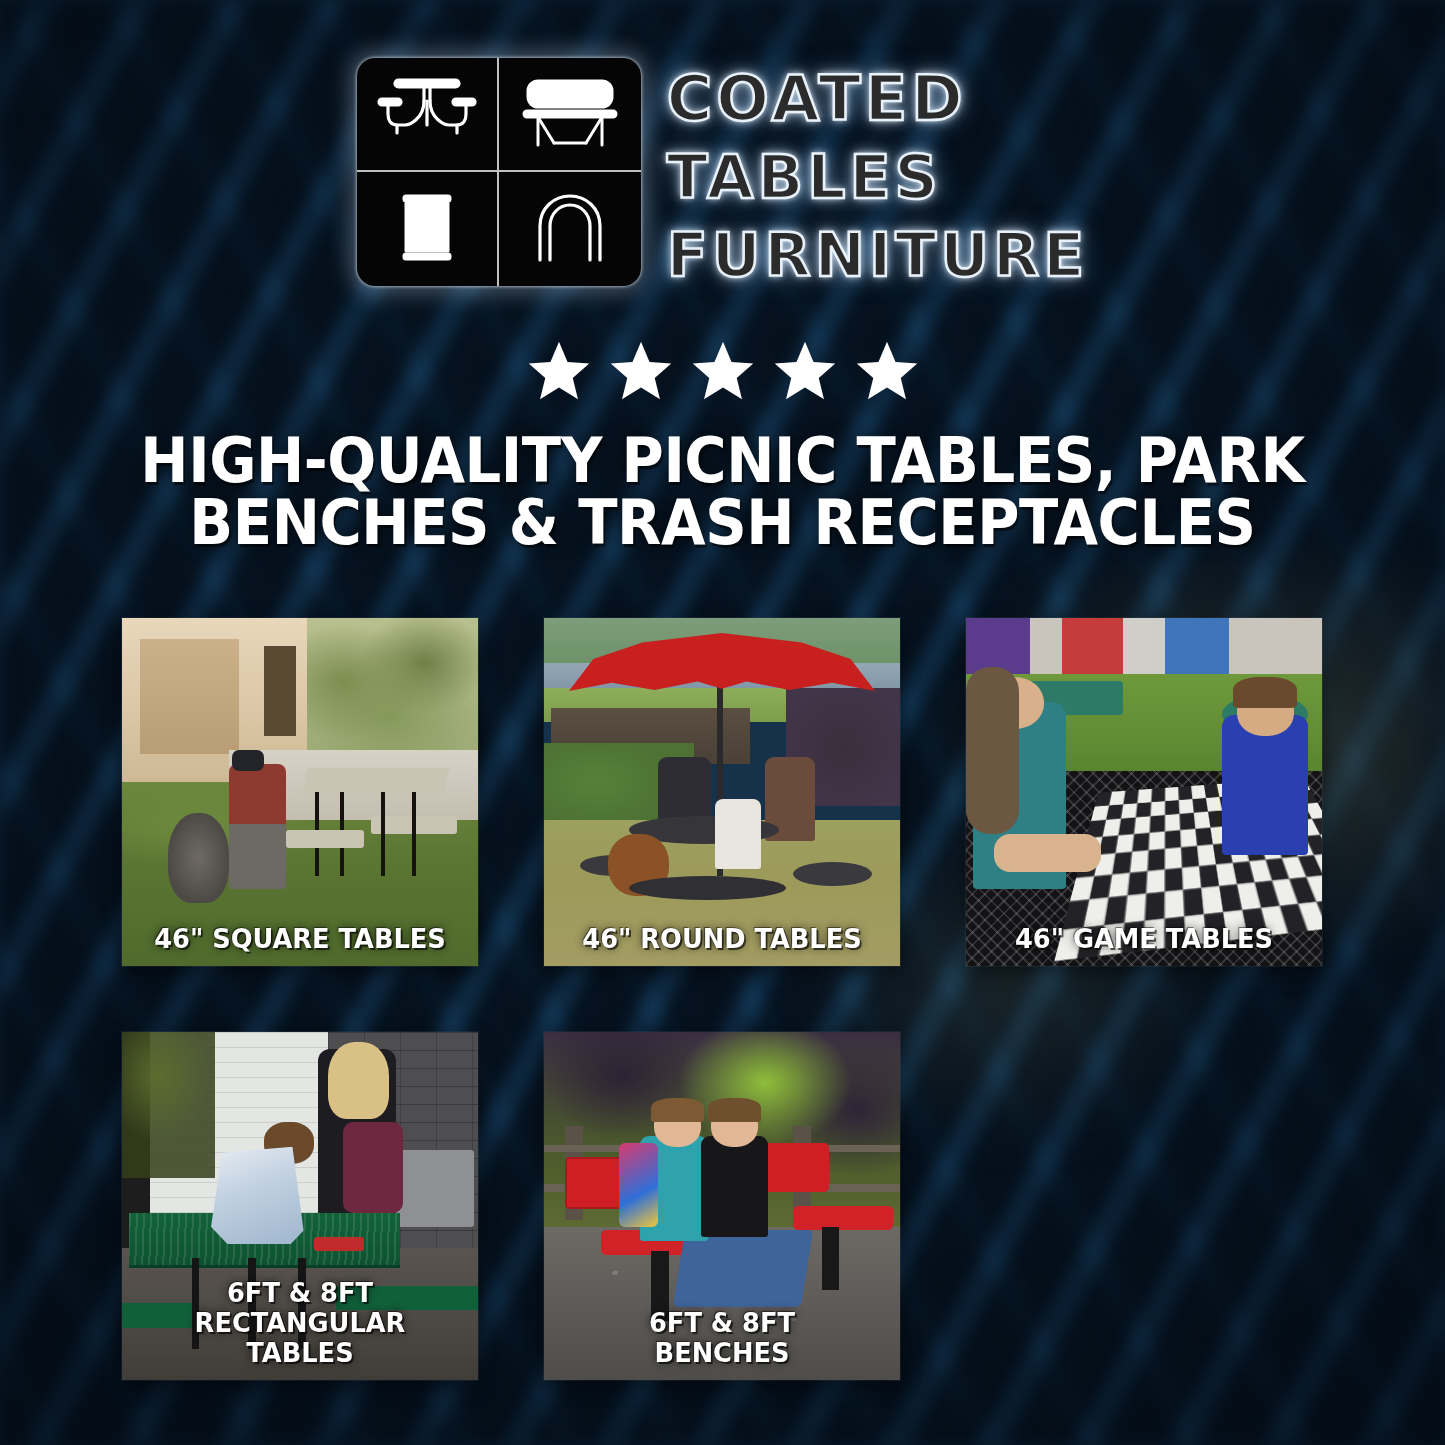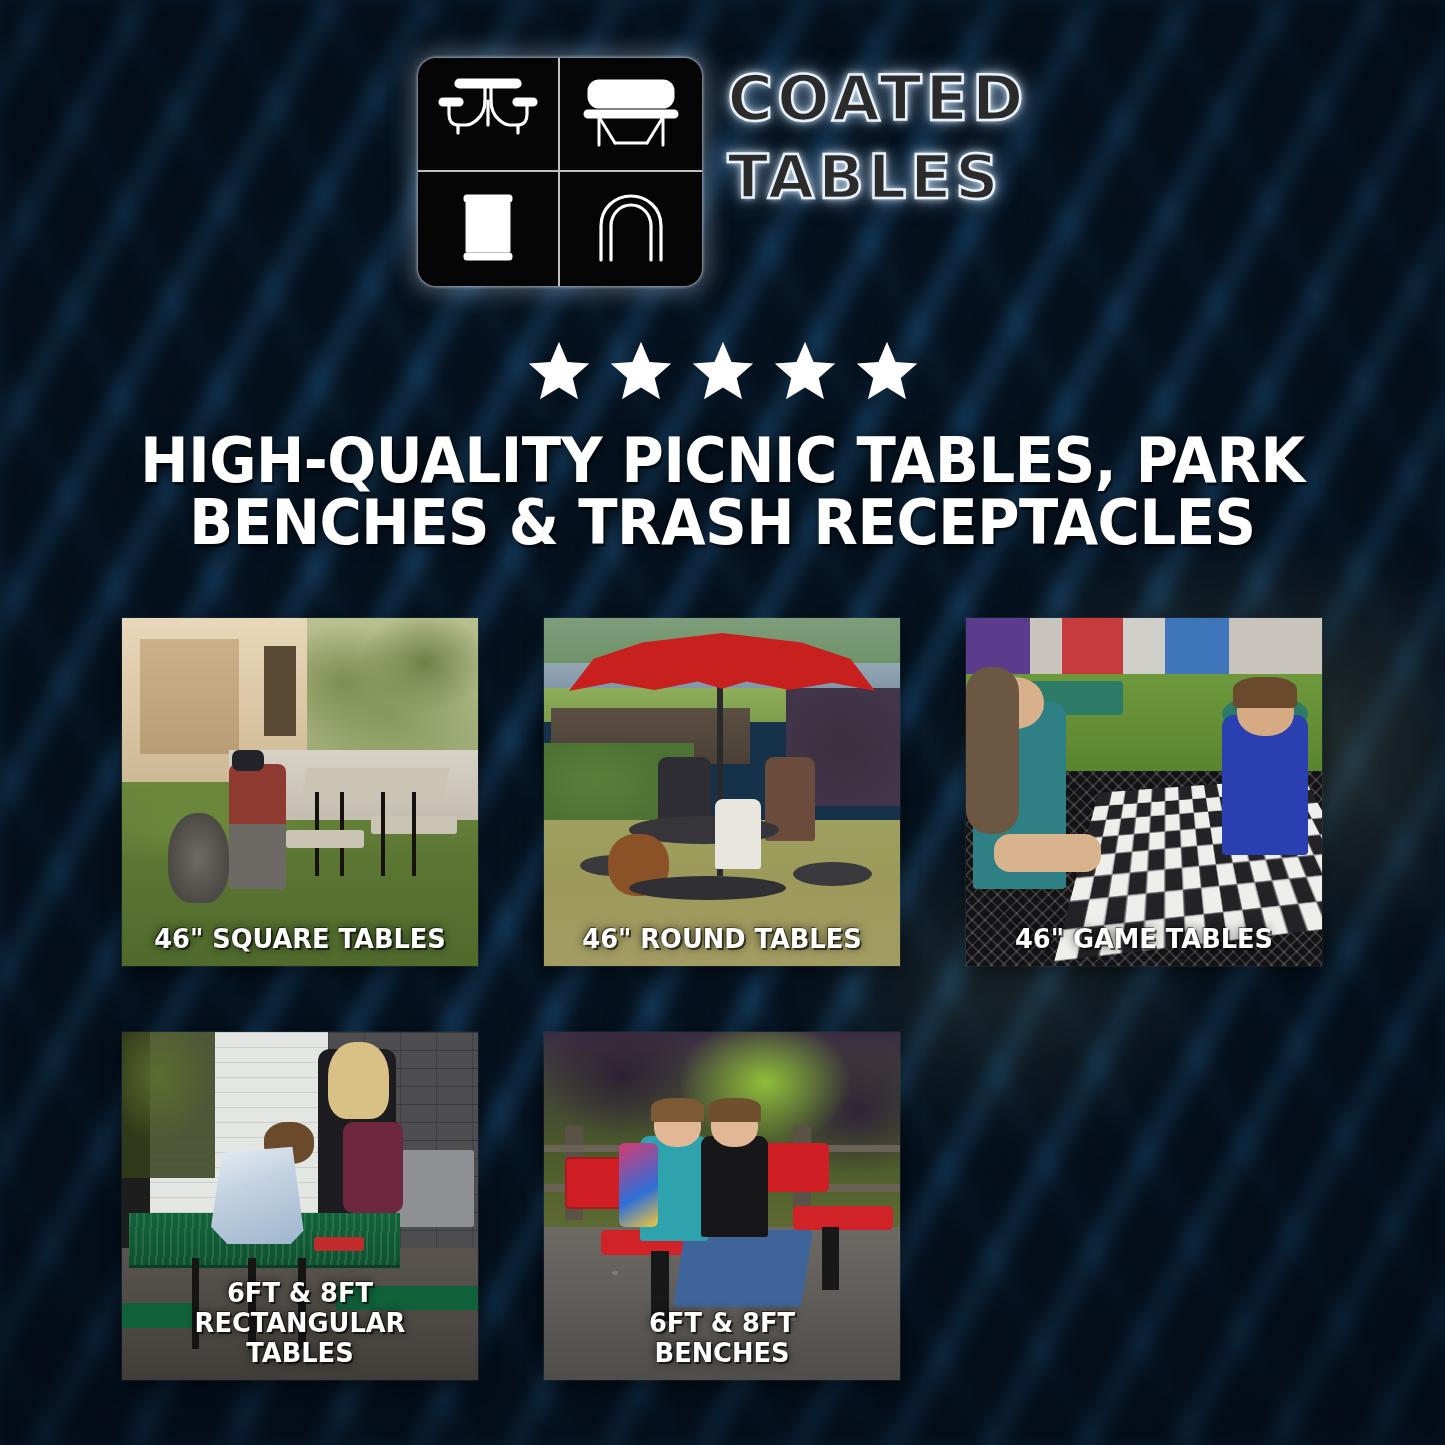--- a/index.html
+++ b/index.html
@@ -363,20 +363,21 @@
             <path d="M22 72 V38 C22 20 36 8 52 8 C68 8 82 20 82 38 V72"></path>
             <path d="M32 72 V38 C32 26 41 17 52 17 C63 17 72 26 72 38 V72"></path>
           </g>
         </svg>
       </div>
     </div>
 
     <div class="logo-words">
       <span class="logo-word w1">COATED</span>
       <span class="logo-word w2">TABLES</span>
+      <span class="logo-word w3">FURNITURE</span>
     </div>
   </div>
 
   <div class="stars">
     <svg class="star" viewBox="0 0 24 24">
         <polygon fill="#ffffff" points="12,1.4 15.1,8.7 23,9.3 17,14.5 18.9,22.3 12,18 5.1,22.3 7,14.5 1,9.3 8.9,8.7"></polygon>
       </svg>
     <svg class="star" viewBox="0 0 24 24">
         <polygon fill="#ffffff" points="12,1.4 15.1,8.7 23,9.3 17,14.5 18.9,22.3 12,18 5.1,22.3 7,14.5 1,9.3 8.9,8.7"></polygon>
       </svg>

